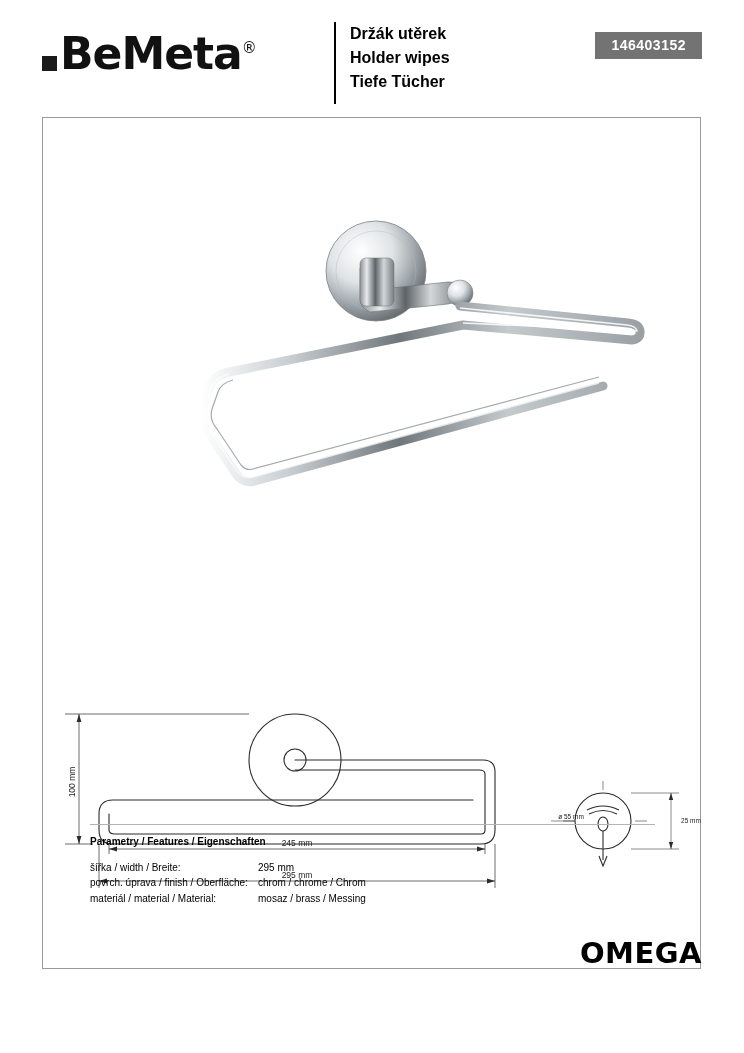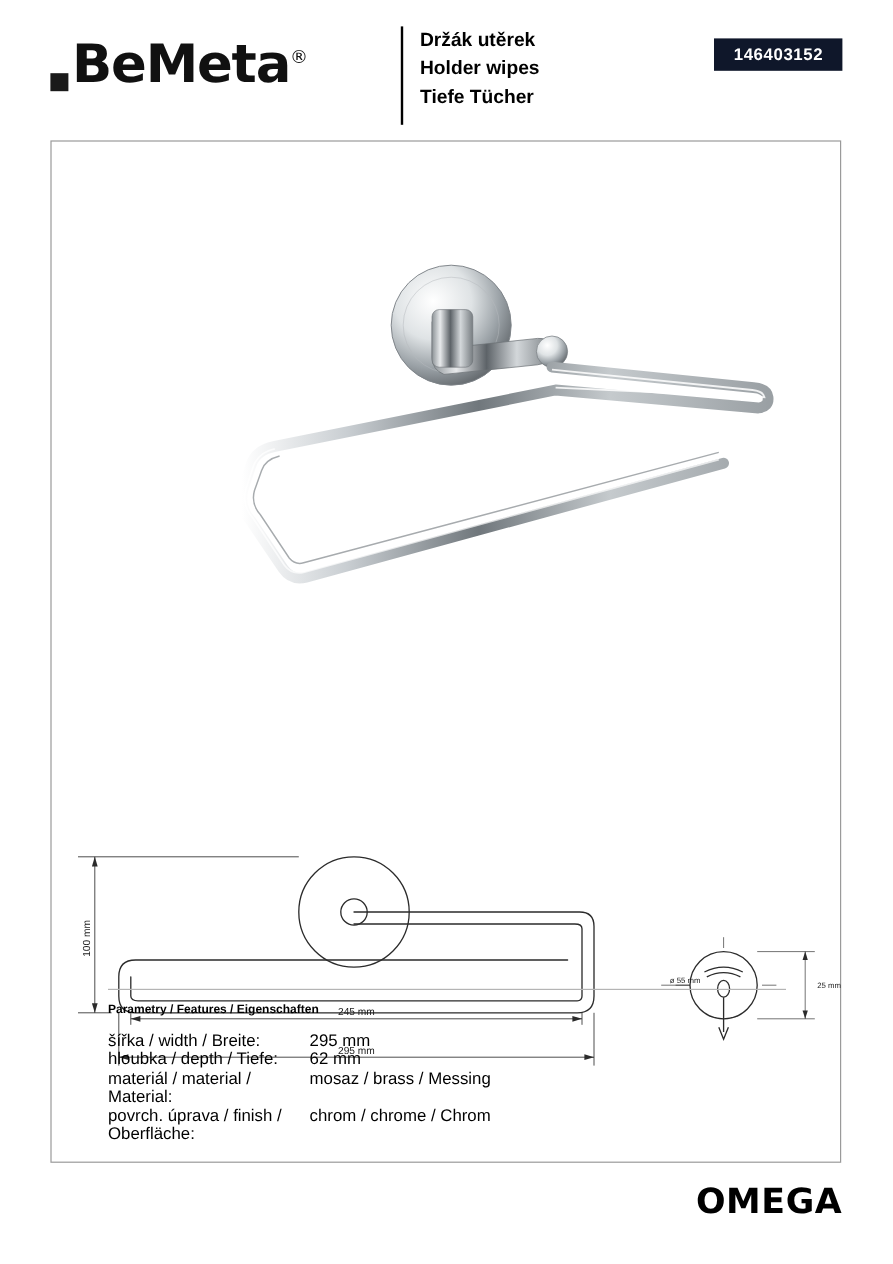--- a/index.html
+++ b/index.html
@@ -21,21 +21,21 @@
     position: absolute;
     left: 42px;
     top: 22px;
     width: 660px;
     height: 86px;
     display: flex;
     align-items: flex-start;
   }
   .logo-block {
     display: flex;
-    align-items: flex-end;
+    align-items: center;
     width: 288px;
     padding-top: 10px;
   }
   .logo-square {
     width: 15px;
     height: 15px;
     background: #1a1a1a;
     margin-top: 18px;
     margin-right: 3px;
   }
@@ -65,21 +65,21 @@
   .title-line {
     font-size: 16px;
     font-weight: bold;
     line-height: 24px;
     white-space: nowrap;
   }
   .code-badge {
     position: absolute;
     right: 0;
     top: 10px;
-    background: #0f172a;
+    background: #737373;
     color: #fff;
     font-size: 14px;
     font-weight: bold;
     padding: 5px 16px 6px 16px;
     letter-spacing: 0.5px;
   }
 
   
   .frame {
     position: absolute;
@@ -125,31 +125,31 @@
     height: 1px;
     background: #b4b4b4;
   }
   .params-title {
     font-size: 10px;
     font-weight: bold;
     margin-bottom: 13px;
   }
   .param-row {
     display: flex;
-    font-size: 14px;
+    font-size: 10px;
     line-height: 15.4px;
   }
   .param-label { width: 168px; }
   .param-value { }
 
   
   .footer-brand {
     position: absolute;
     right: 42px;
-    top: 984px;
+    top: 936px;
     font-size: 29px;
     font-weight: bold;
     letter-spacing: 0.5px;
     font-family: "DejaVu Sans", sans-serif;
   }
 
   svg { display: block; }
 </style>
 </head>
 <body>
@@ -293,27 +293,23 @@
 
   <div class="params-sep"></div>
   <div class="params">
     <div class="params-title">Parametry / Features / Eigenschaften</div>
 
     <div class="param-row">
       <div class="param-label">šířka / width / Breite:</div>
       <div class="param-value">295 mm</div>
     </div>
     <div class="param-row">
-      <div class="param-label">hloubka / depth / Tiefe:</div>
-      <div class="param-value">62 mm</div>
+      <div class="param-label">povrch. úprava / finish / Oberfläche:</div>
+      <div class="param-value">chrom / chrome / Chrom</div>
     </div>
     <div class="param-row">
       <div class="param-label">materiál / material / Material:</div>
       <div class="param-value">mosaz / brass / Messing</div>
     </div>
-    <div class="param-row">
-      <div class="param-label">povrch. úprava / finish / Oberfläche:</div>
-      <div class="param-value">chrom / chrome / Chrom</div>
-    </div>
   </div>
 </div>
 
 <div class="footer-brand">OMEGA</div>
 
 </body></html>

